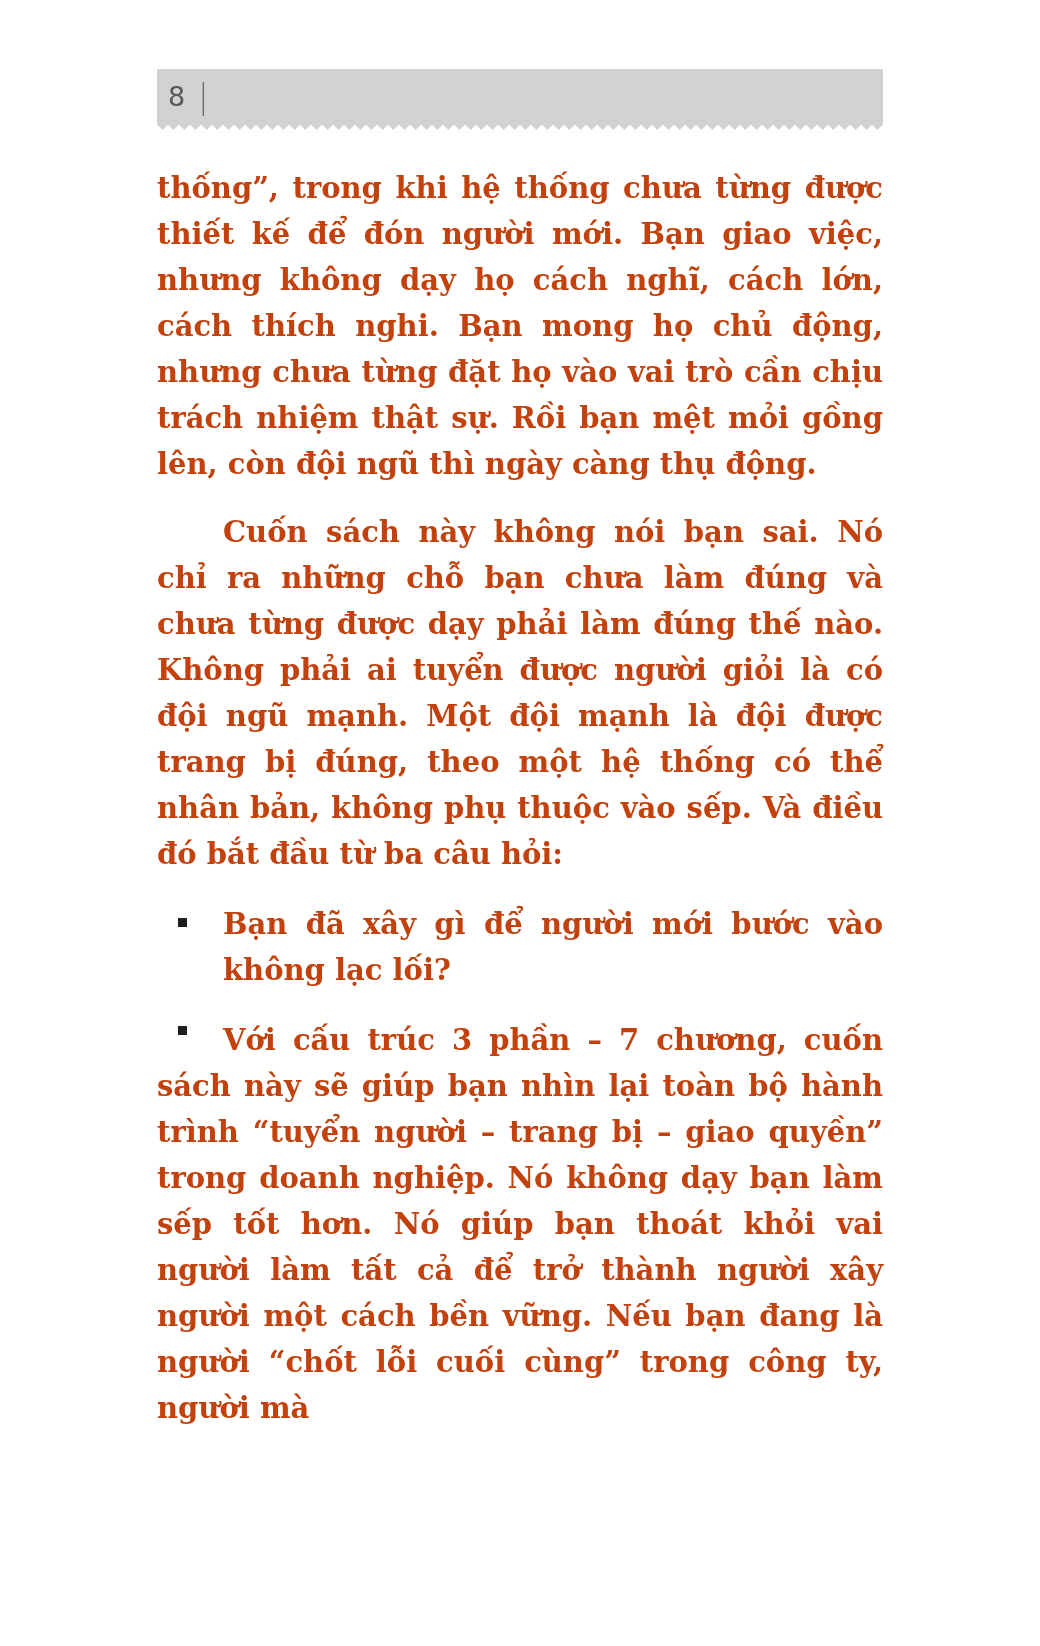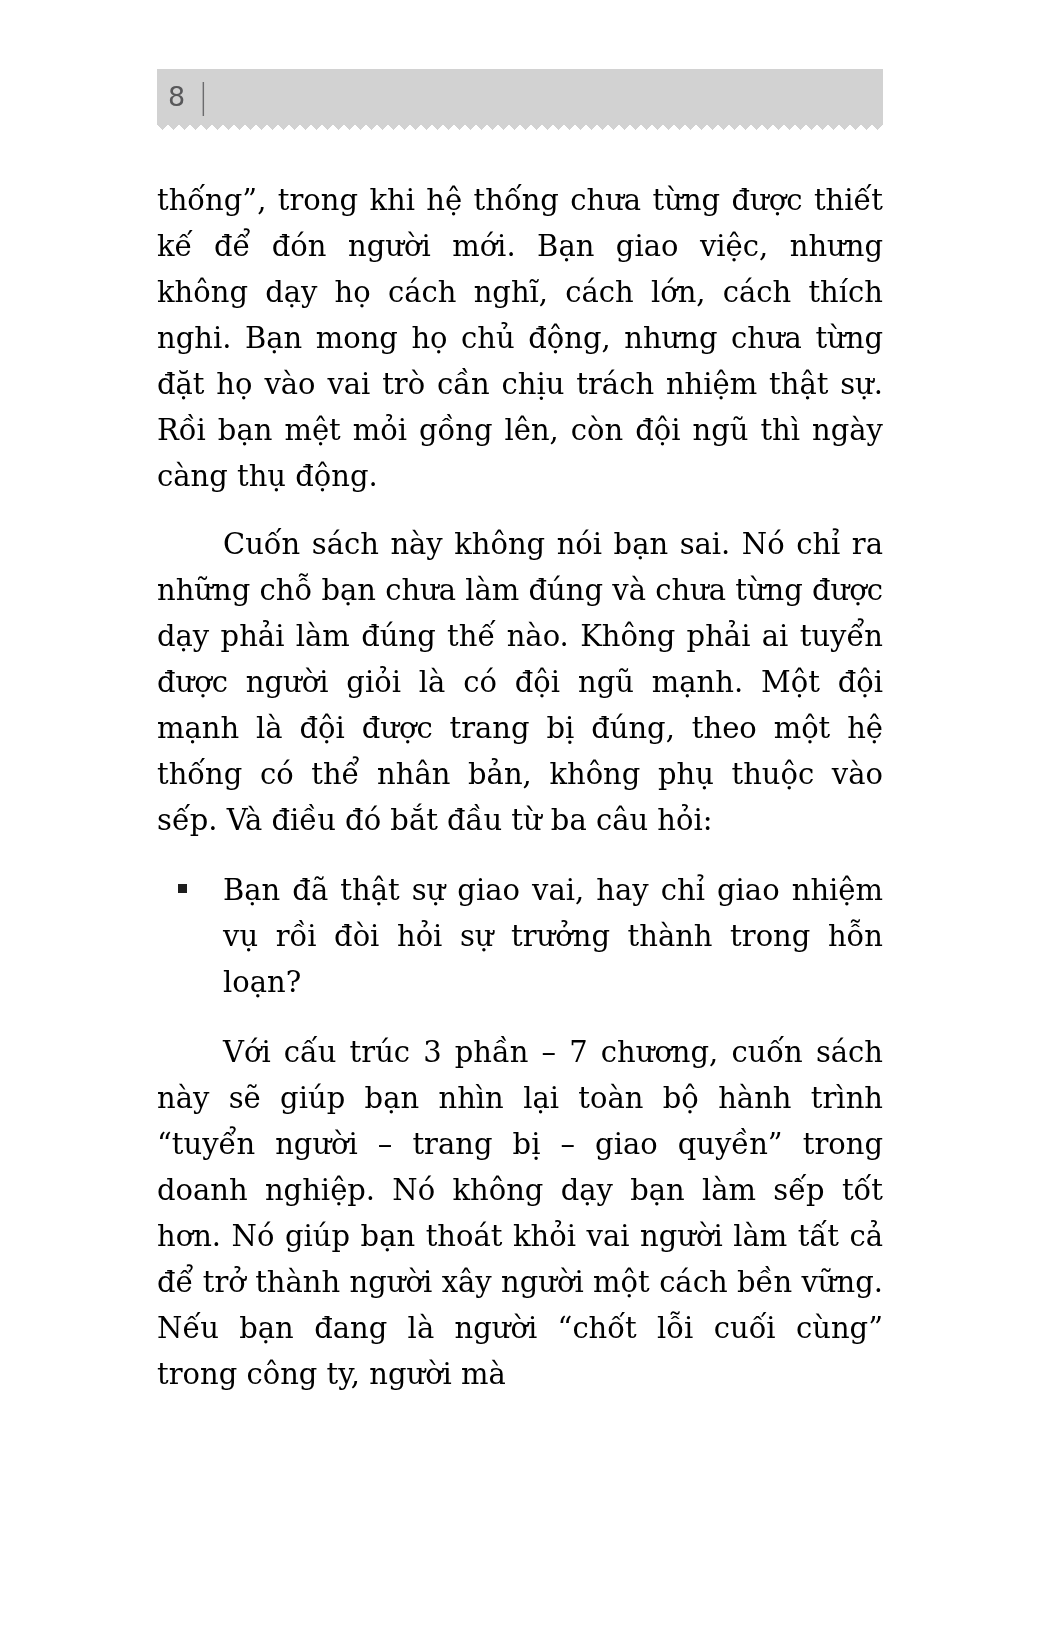--- a/index.html
+++ b/index.html
@@ -43,26 +43,27 @@
   .teeth {
     position: absolute;
     left: 0;
     right: 0;
     bottom: -7px;
     height: 7px;
     background: conic-gradient(from -45deg at 50% 100%, #d2d2d2 90deg, rgba(0,0,0,0) 0) 0 0 / 11px 7px repeat-x;
   }
   
   .body-text {
-    margin: 12px 157px;
+    margin: 0 157px;
     padding-top: 42px;
-    color: #000000;
+    color: #c2410c;
     font-size: 29px;
     line-height: 46px;
     text-align: justify;
+    font-weight: bold;
   }
   .para {
     margin: 0 0 22px 0;
   }
   .para.indented {
     text-indent: 66px;
   }
   .question-list {
     list-style: none;
     margin: 24px 0 24px 0;
@@ -100,24 +101,24 @@
 
   <main class="body-text">
 
     <p class="para">thống”, trong khi hệ thống chưa từng được thiết kế để đón người mới. Bạn giao việc, nhưng không dạy họ cách nghĩ, cách lớn, cách thích nghi. Bạn mong họ chủ động, nhưng chưa từng đặt họ vào vai trò cần chịu trách nhiệm thật sự. Rồi bạn mệt mỏi gồng lên, còn đội ngũ thì ngày càng thụ động.</p>
 
     <p class="para indented">Cuốn sách này không nói bạn sai. Nó chỉ ra những chỗ bạn chưa làm đúng và chưa từng được dạy phải làm đúng thế nào. Không phải ai tuyển được người giỏi là có đội ngũ mạnh. Một đội mạnh là đội được trang bị đúng, theo một hệ thống có thể nhân bản, không phụ thuộc vào sếp. Và điều đó bắt đầu từ ba câu hỏi:</p>
 
     <ul class="question-list">
       <li class="question-item">
         <span class="bullet"></span>
+        <span>Bạn đã xây gì để người mới bước vào không lạc lối?</span>
       </li>
       <li class="question-item">
         <span class="bullet"></span>
-        <span>Bạn đã thật sự giao vai, hay chỉ giao nhiệm vụ rồi đòi hỏi sự trưởng thành trong hỗn loạn?</span>
       </li>
     </ul>
 
     <p class="para indented closing">Với cấu trúc 3 phần – 7 chương, cuốn sách này sẽ giúp bạn nhìn lại toàn bộ hành trình “tuyển người – trang bị – giao quyền” trong doanh nghiệp. Nó không dạy bạn làm sếp tốt hơn. Nó giúp bạn thoát khỏi vai người làm tất cả để trở thành người xây người một cách bền vững. Nếu bạn đang là người “chốt lỗi cuối cùng” trong công ty, người mà</p>
 
   </main>
 
 </div>
 
 </body></html>

